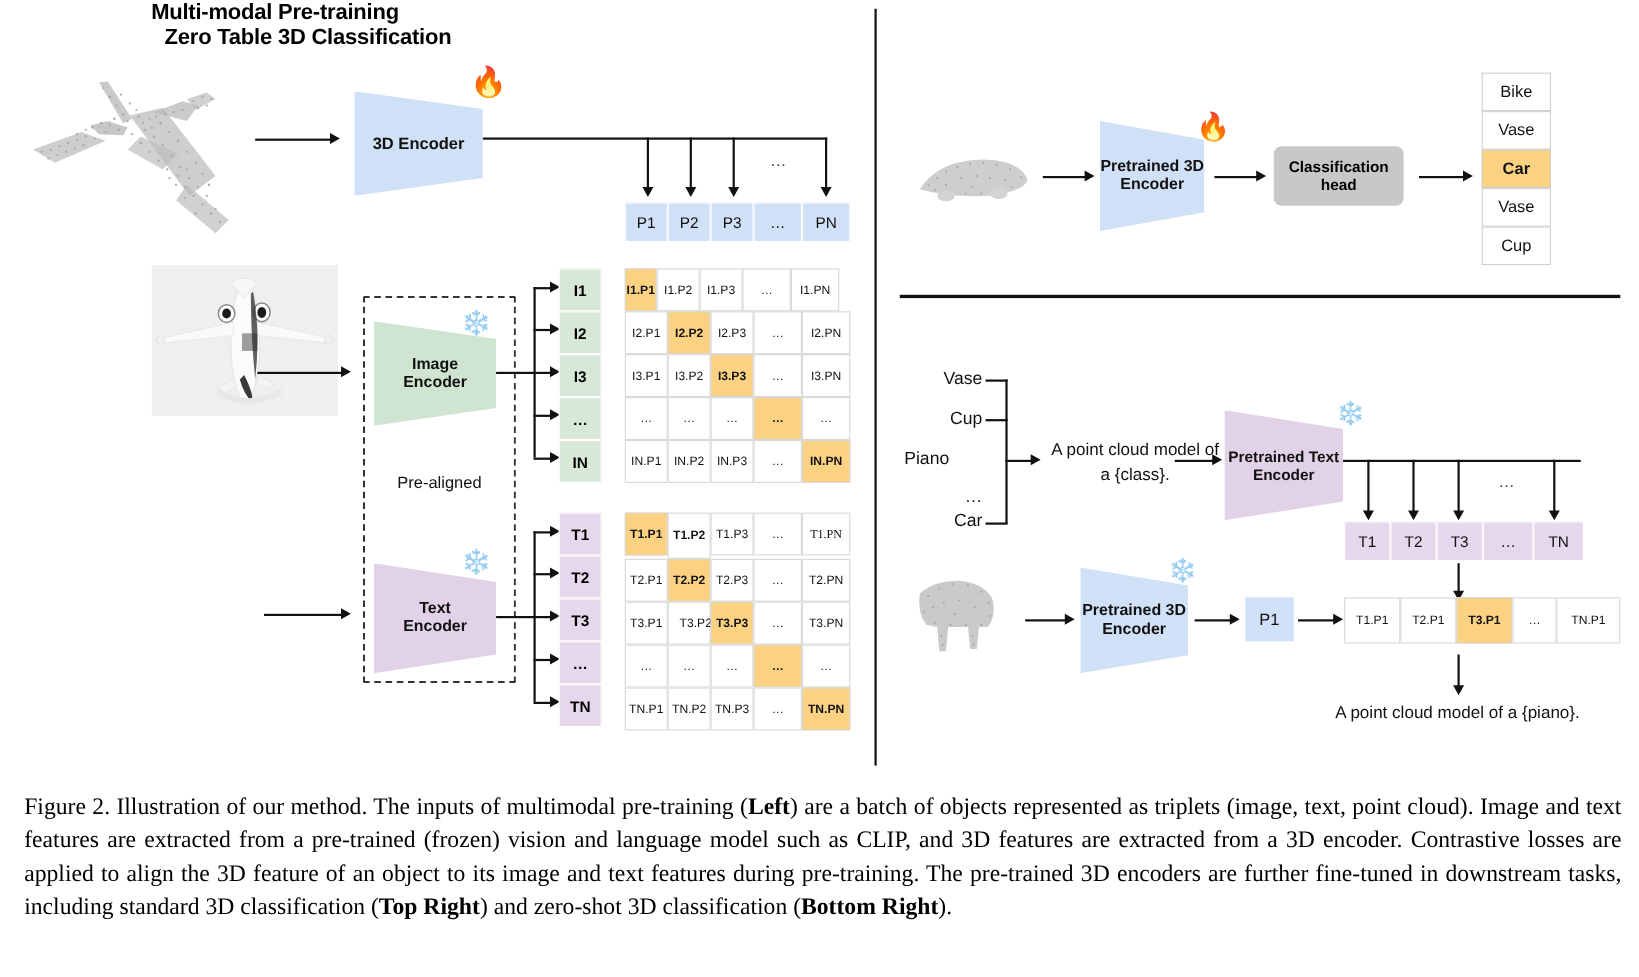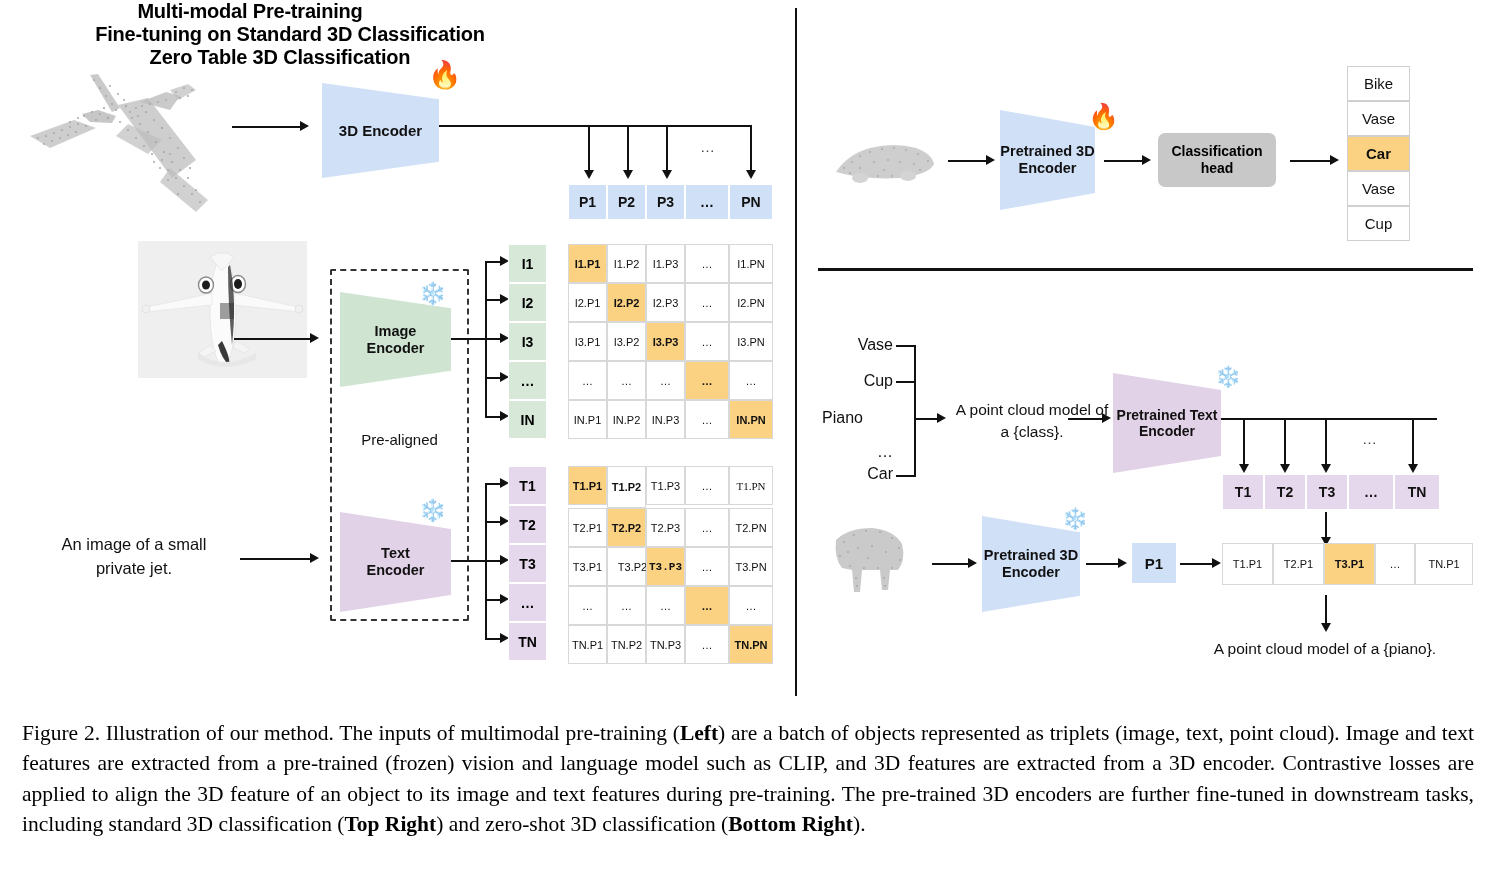--- a/index.html
+++ b/index.html
@@ -54,21 +54,21 @@
     clip-path: polygon(0% 0%, 100% 17%, 100% 83%, 0% 100%);
   }
 
   
   .badge { position: absolute; line-height: 1; user-select: none; }
 
   
   .strip { position: absolute; display: flex; }
   .cell {
     display: flex; align-items: center; justify-content: center;
-    font-weight: bold; color: #111;
+    font-weight: normal; color: #111;
     border: 1.5px solid #ffffff;
   }
   .cell.blue   { background: #cfe0f7; }
   .cell.purple { background: #e6d8ec; }
 
   
   .matrix { position: absolute; display: flex; flex-direction: column; }
   .mrow { display: flex; }
   .mcell {
     display: flex; align-items: center; justify-content: center;
@@ -281,24 +281,20 @@
       <path d="M98 100 L112 108 L106 112 L95 107 Z" fill="#f4f4f4" stroke="#dfdfdf" stroke-width="0.6"></path>
       <ellipse cx="8" cy="68" rx="4" ry="4" fill="#f0f0f0" stroke="#d8d8d8" stroke-width="0.6"></ellipse>
       <ellipse cx="161" cy="68" rx="4" ry="4" fill="#f0f0f0" stroke="#d8d8d8" stroke-width="0.6"></ellipse>
       <path d="M60 112 Q86 130 118 112 L118 118 Q86 134 60 118 Z" fill="#e7e7e7"></path>
     </svg>
   </div>
 
   <div class="ln h" style="left:234px; top:338px; width:78px;"></div>
   <div class="ah right" style="left:310px; top:333px;"></div>
 
-  <div class="txt" style="left:34px; top:533px; width:200px; text-align:center; font-size:16.5px; line-height:1.45;">
-    <div>An image of a small</div>
-    <div>private jet.</div>
-  </div>
   <div class="ln h" style="left:240px; top:558px; width:72px;"></div>
   <div class="ah right" style="left:310px; top:553px;"></div>
 
   <div class="dashed" style="left:330px; top:269px; width:139px; height:352px;"></div>
   <div class="txt" style="left:330px; top:431px; width:139px; text-align:center; font-size:15px;">Pre-aligned</div>
 
   <div class="trap green t-left" style="left:340px; top:292px; width:111px; height:95px; font-size:14.5px;">
     <div>
       <div>Image</div>
       <div>Encoder</div>
@@ -351,21 +347,21 @@
   <div class="labcol" style="left:508px; top:466px;">
     <div class="labcell purple" style="width:39px;height:39px;">T1</div>
     <div class="labcell purple" style="width:39px;height:39px;">T2</div>
     <div class="labcell purple" style="width:39px;height:39px;">T3</div>
     <div class="labcell purple" style="width:39px;height:39px;">…</div>
     <div class="labcell purple" style="width:39px;height:39px;">TN</div>
   </div>
 
   <div class="matrix" style="left:568px; top:244px;">
     <div class="mrow">
-      <div class="mcell hl" style="width:39px;height:39px;">I1.P1</div>
+      <div class="mcell hl" style="width:29px;height:39px;">I1.P1</div>
       <div class="mcell" style="width:39px;height:39px;">I1.P2</div>
       <div class="mcell" style="width:39px;height:39px;">I1.P3</div>
       <div class="mcell" style="width:44px;height:39px;">…</div>
       <div class="mcell" style="width:44px;height:39px;">I1.PN</div>
     </div>
     <div class="mrow">
       <div class="mcell" style="width:39px;height:39px;">I2.P1</div>
       <div class="mcell hl" style="width:39px;height:39px;">I2.P2</div>
       <div class="mcell" style="width:39px;height:39px;">I2.P3</div>
       <div class="mcell" style="width:44px;height:39px;">…</div>
@@ -405,41 +401,40 @@
     <div class="mrow">
       <div class="mcell" style="width:39px;height:39px;">T2.P1</div>
       <div class="mcell hl" style="width:39px;height:39px;">T2.P2</div>
       <div class="mcell" style="width:39px;height:39px;">T2.P3</div>
       <div class="mcell" style="width:44px;height:39px;">…</div>
       <div class="mcell" style="width:44px;height:39px;">T2.PN</div>
     </div>
     <div class="mrow">
       <div class="mcell" style="width:39px;height:39px;">T3.P1</div>
       <div class="mcell" style="width:39px;height:39px;padding-left:12px;">T3.P2</div>
-      <div class="mcell hl" style="width:39px;height:39px;font-family:Liberation Mono, monospace;">T3.P3</div>
+      <div class="mcell hl" style="width:39px;height:39px;">T3.P3</div>
       <div class="mcell" style="width:44px;height:39px;">…</div>
       <div class="mcell" style="width:44px;height:39px;">T3.PN</div>
     </div>
     <div class="mrow">
       <div class="mcell" style="width:39px;height:39px;">…</div>
       <div class="mcell" style="width:39px;height:39px;">…</div>
       <div class="mcell" style="width:39px;height:39px;">…</div>
       <div class="mcell hl" style="width:44px;height:39px;">…</div>
       <div class="mcell" style="width:44px;height:39px;">…</div>
     </div>
     <div class="mrow">
       <div class="mcell" style="width:39px;height:39px;">TN.P1</div>
       <div class="mcell" style="width:39px;height:39px;">TN.P2</div>
       <div class="mcell" style="width:39px;height:39px;">TN.P3</div>
       <div class="mcell" style="width:44px;height:39px;">…</div>
       <div class="mcell hl" style="width:44px;height:39px;">TN.PN</div>
     </div>
   </div>
 
-  <div class="panel-title" style="left:860px; top:18px; width:580px;">Fine-tuning on Standard 3D Classification</div>
 
   <svg class="cloud" style="left:830px; top:130px;" width="110" height="60" viewBox="0 0 110 60">
     <path d="M6 42 Q18 24 40 18 Q64 12 86 18 Q102 24 104 34 Q100 44 70 48 Q34 50 6 42 Z" fill="#c6c6c6" opacity=".85"></path>
     <g fill="#ababab">
       <circle cx="14" cy="38" r="1"></circle>
         <circle cx="22" cy="32" r="1"></circle>
         <circle cx="30" cy="26" r="1"></circle>
       <circle cx="40" cy="22" r="1"></circle>
         <circle cx="52" cy="19" r="1"></circle>
         <circle cx="64" cy="18" r="1"></circle>

